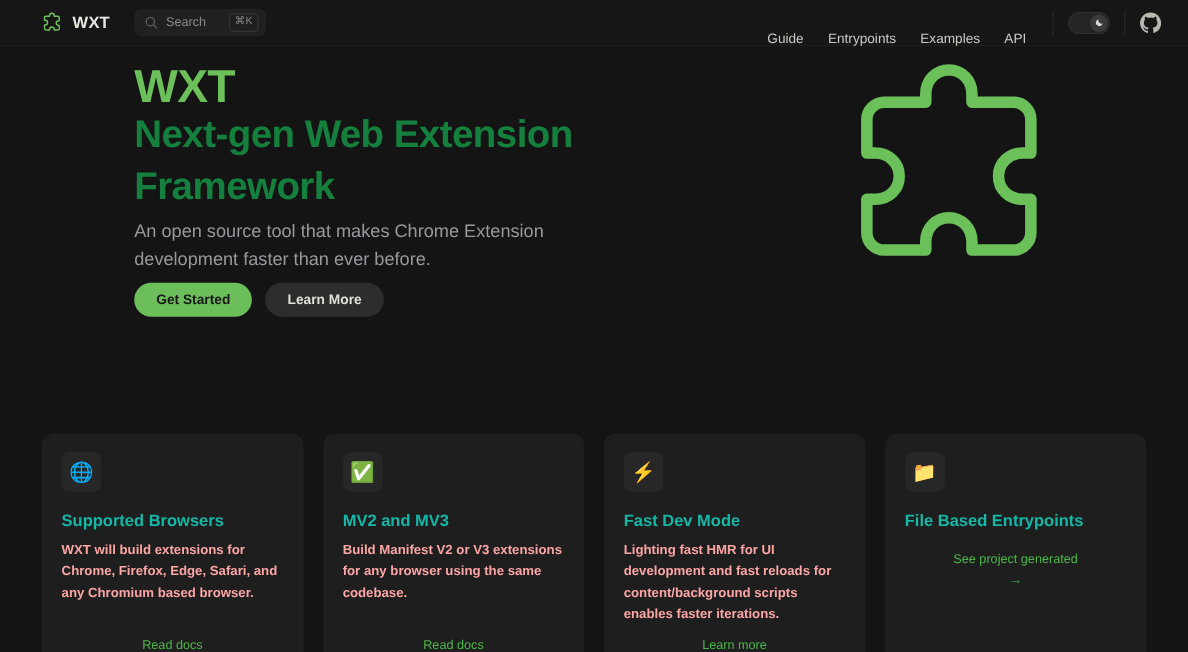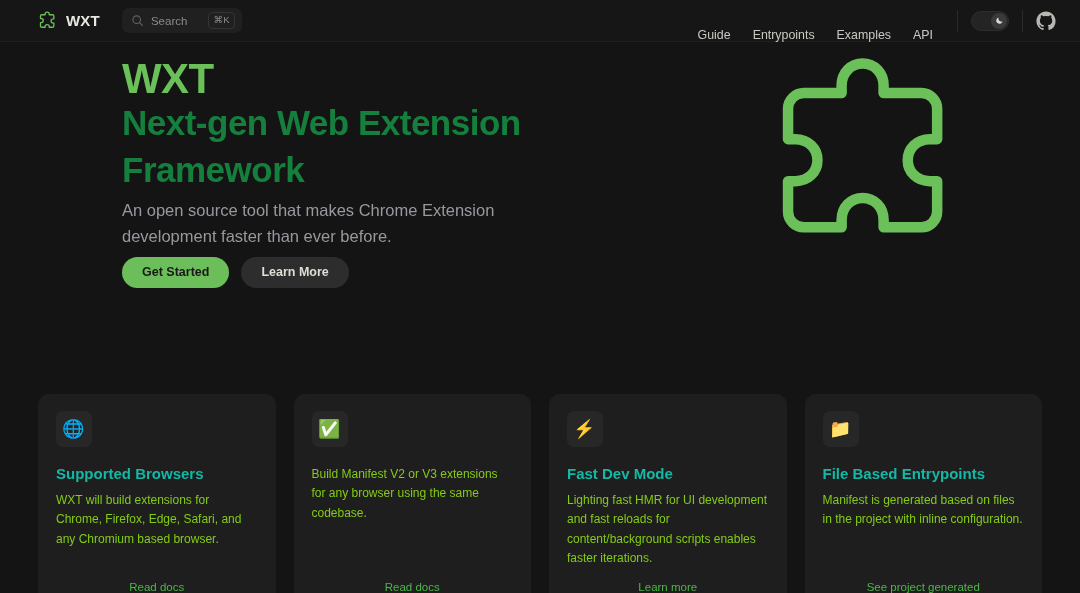--- a/index.html
+++ b/index.html
@@ -221,22 +221,23 @@
   }
   .card-title {
     font-size: 15px;
     font-weight: bold;
     color: #14b8a6;
     margin-bottom: 9px;
   }
   .card-desc {
     font-size: 12px;
     line-height: 1.62;
-    color: #84cc16;
+    color: #fca5a5;
     flex: 1 1 auto;
+    font-weight: bold;
   }
   .card-link {
     margin-top: 12px;
     font-size: 11.5px;
     font-weight: 500;
     color: #4cb648;
     text-decoration: none;
     display: inline-flex;
     align-items: center;
     gap: 6px;
@@ -329,41 +330,41 @@
       <div class="card-title">Supported Browsers</div>
       <div class="card-desc">WXT will build extensions for Chrome, Firefox, Edge, Safari, and any Chromium based browser.</div>
       <a class="card-link">
         <span>Read docs</span>
         <span class="arrow">→</span>
       </a>
     </div>
 
     <div class="card">
       <div class="card-icon">✅</div>
+      <div class="card-title">MV2 and MV3</div>
       <div class="card-desc">Build Manifest V2 or V3 extensions for any browser using the same codebase.</div>
       <a class="card-link">
         <span>Read docs</span>
         <span class="arrow">→</span>
       </a>
     </div>
 
     <div class="card">
       <div class="card-icon">⚡</div>
       <div class="card-title">Fast Dev Mode</div>
       <div class="card-desc">Lighting fast HMR for UI development and fast reloads for content/background scripts enables faster iterations.</div>
       <a class="card-link">
         <span>Learn more</span>
         <span class="arrow">→</span>
       </a>
     </div>
 
     <div class="card">
       <div class="card-icon">📁</div>
       <div class="card-title">File Based Entrypoints</div>
-      <div class="card-desc">Manifest is generated based on files in the project with inline configuration.</div>
       <a class="card-link">
         <span>See project generated</span>
         <span class="arrow">→</span>
       </a>
     </div>
 
   </div>
 </section>
 
 </body></html>

